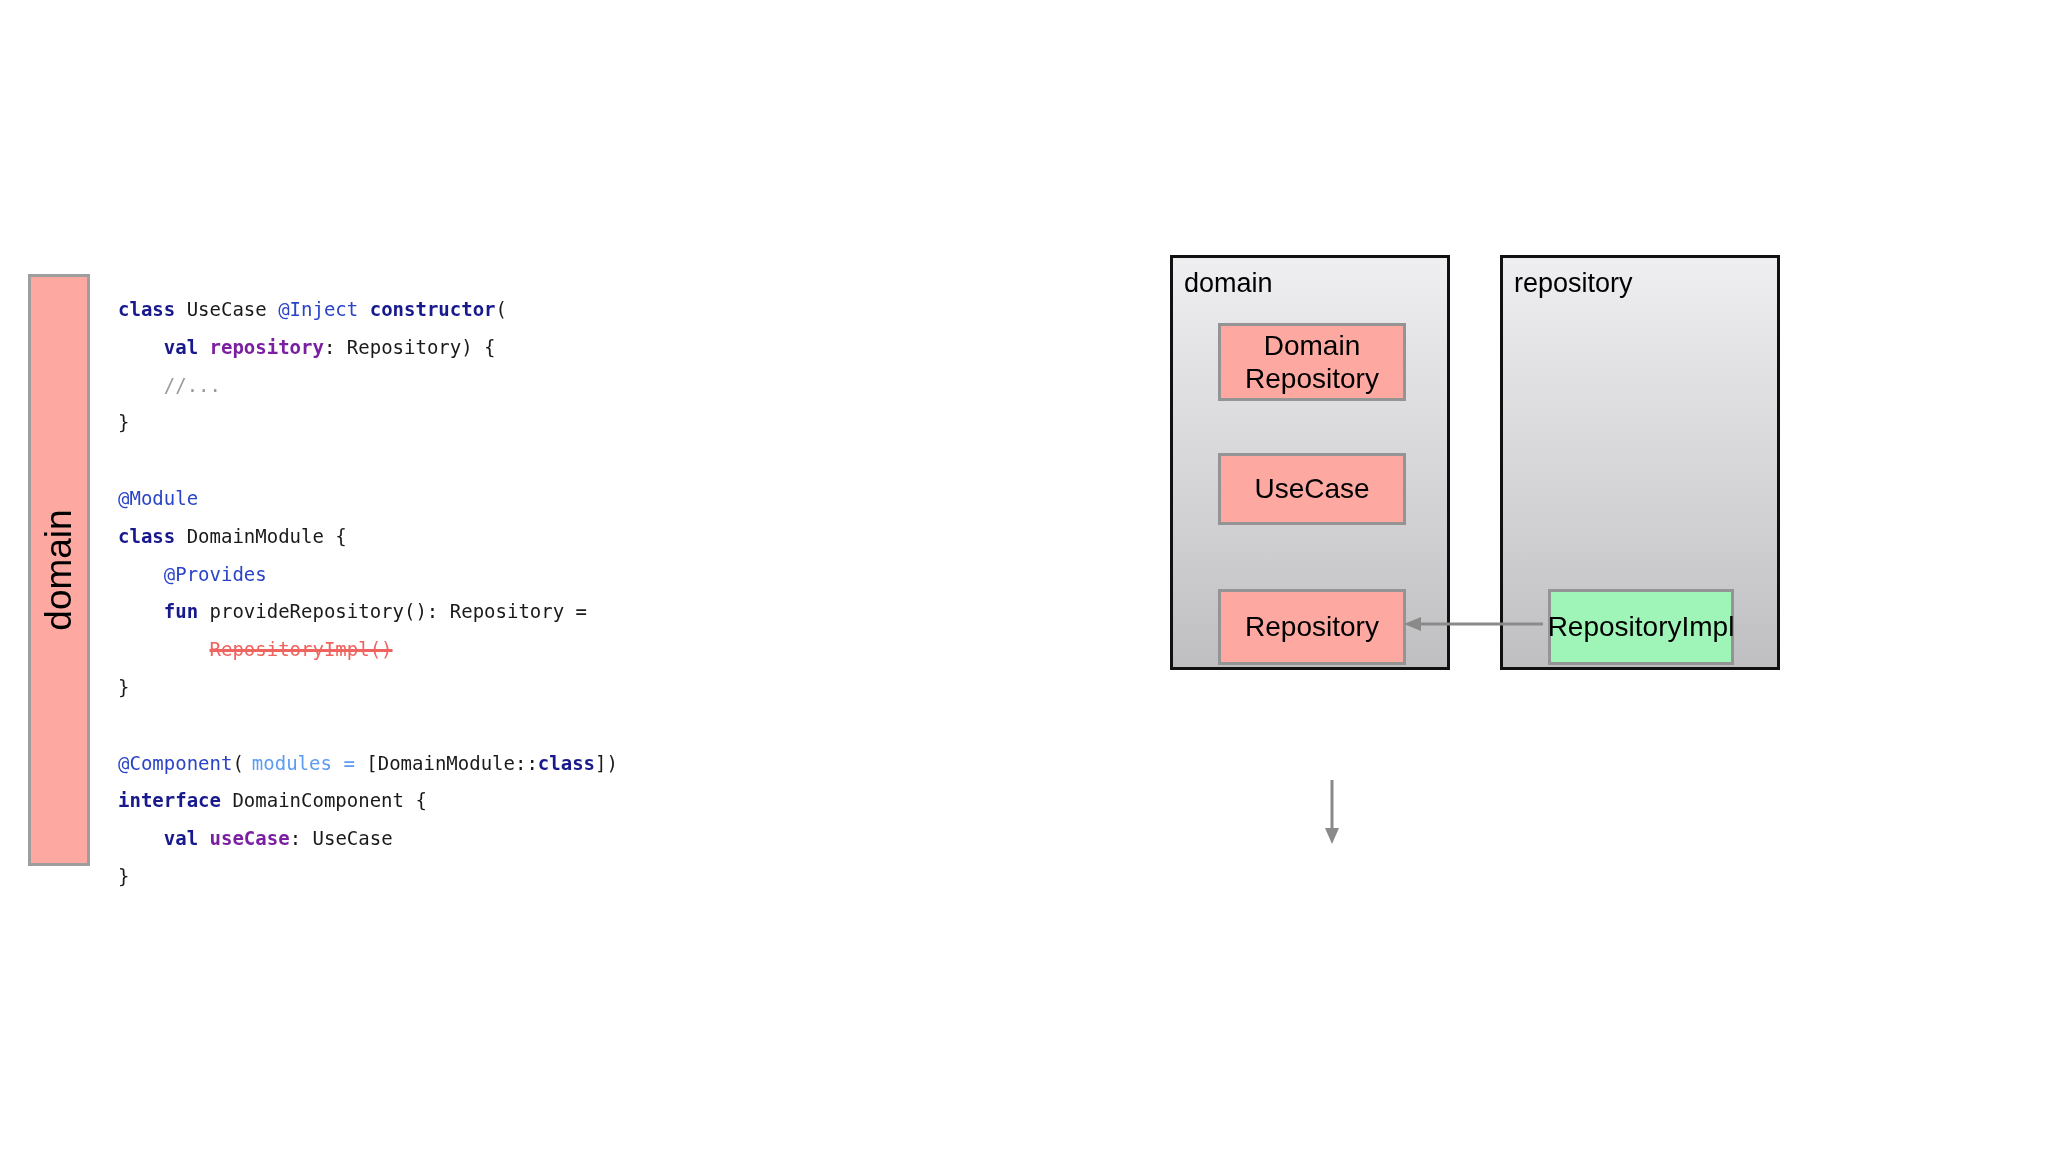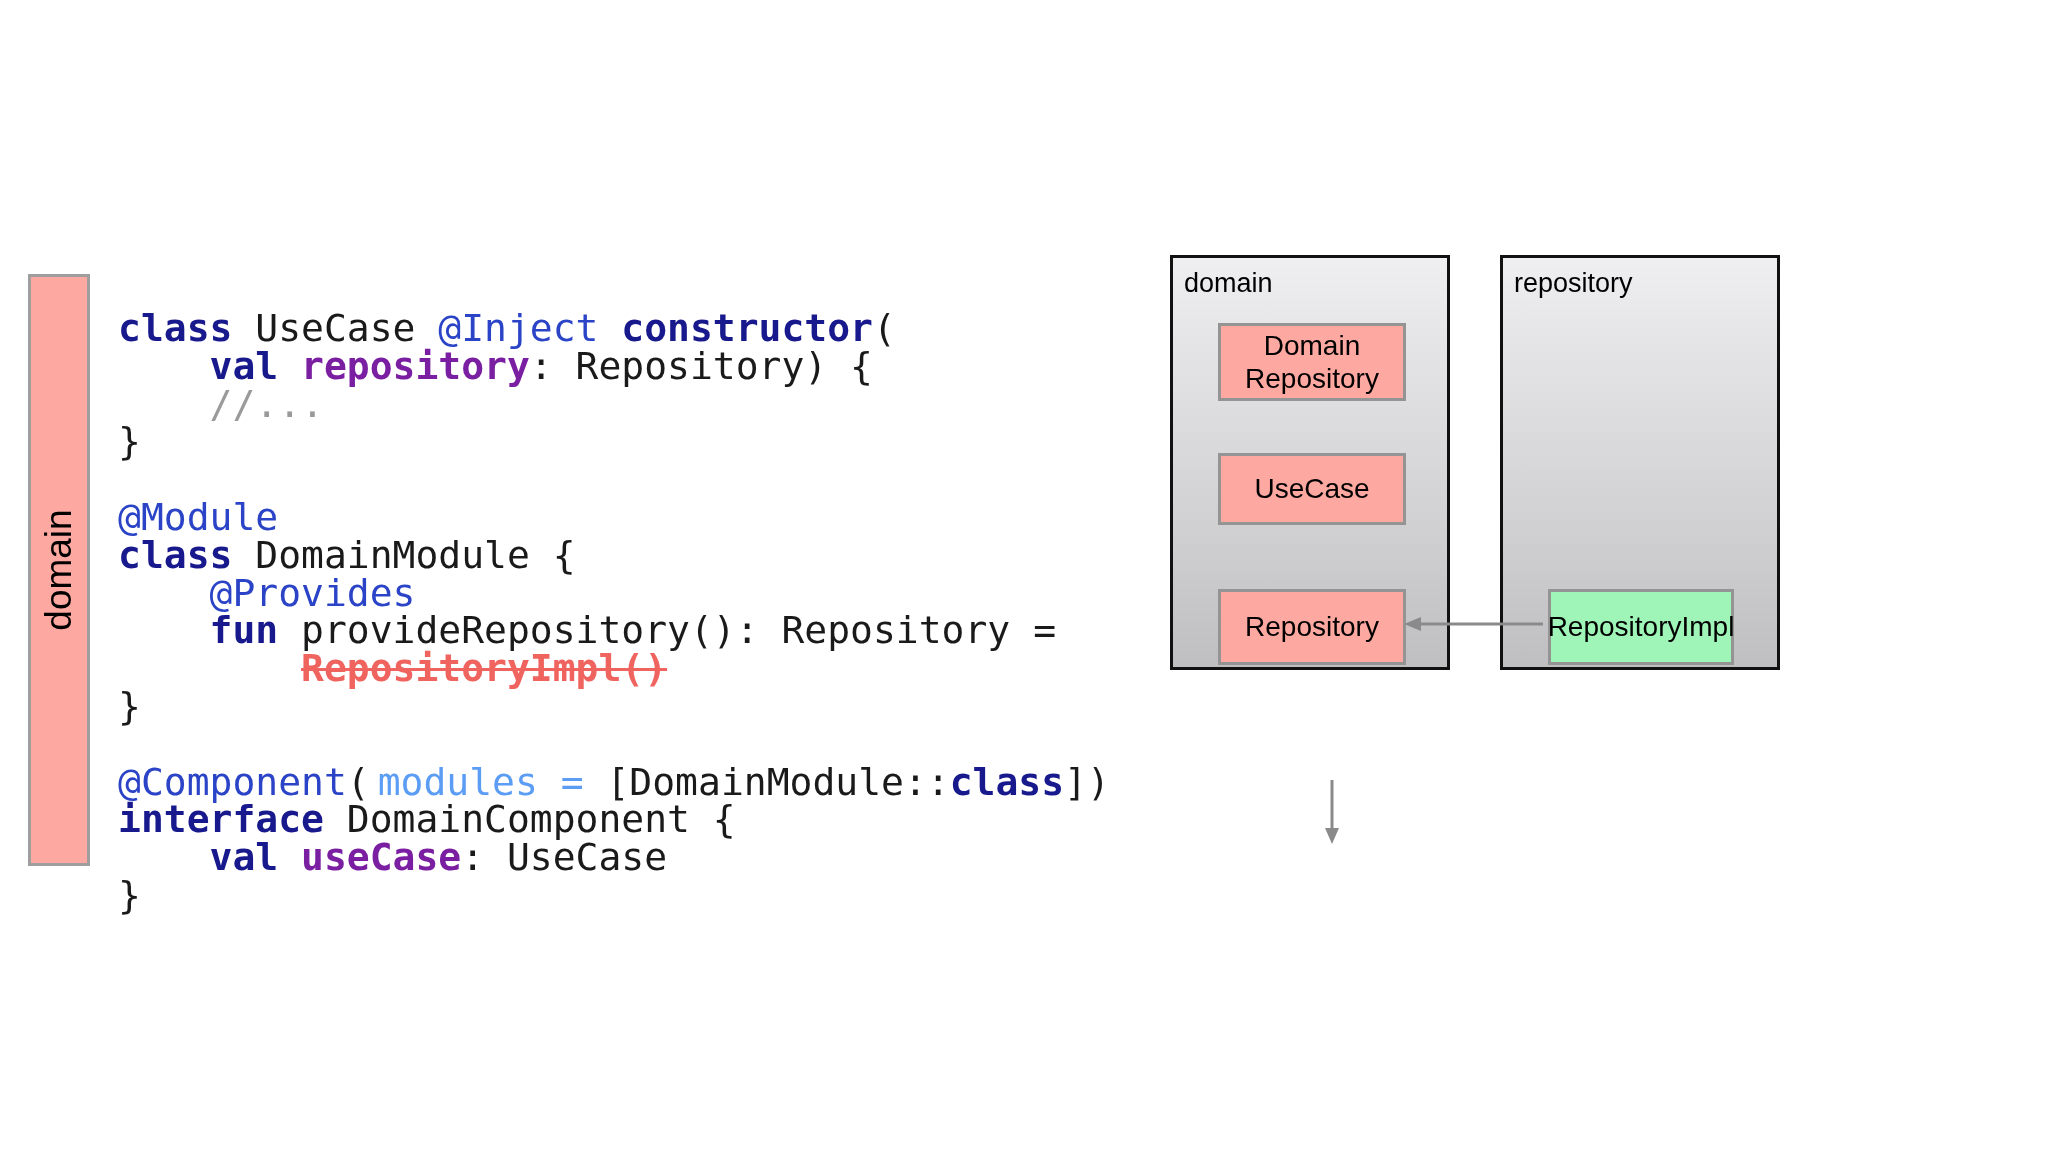--- a/index.html
+++ b/index.html
@@ -44,34 +44,34 @@
     color: #000000;
     font-family: "Liberation Sans", sans-serif;
     letter-spacing: 0px;
   }
 
   #code-block {
     position: absolute;
     left: 118px;
     top: 272px;
     font-family: "DejaVu Sans Mono", monospace;
-    font-size: 38px;
+    font-size: 19px;
     line-height: 37.8px;
     white-space: pre;
     color: #1a1a1a;
   }
   .code-line { height: 37.8px; }
   .kw      { color: #17198c; font-weight: bold; }
   .anno    { color: #2b44c7; }
   .param   { color: #5b9cf5; margin-left: 8px; }
   .eq      { color: #5b9cf5; }
   .ident-p { color: #7b1fa2; font-weight: bold; }
   .plain   { color: #1a1a1a; }
   .comment { color: #9a9a9a; }
-  .strike  { color: #f0645f; font-weight: bold; text-decoration: line-through; text-decoration-thickness: 3px; }
+  .strike  { color: #f0645f; font-weight: normal; text-decoration: line-through; text-decoration-thickness: 3px; }
 
   
   #diagram {
     position: absolute;
     left: 1150px;
     top: 0px;
     width: 898px;
     height: 1152px;
   }
 

